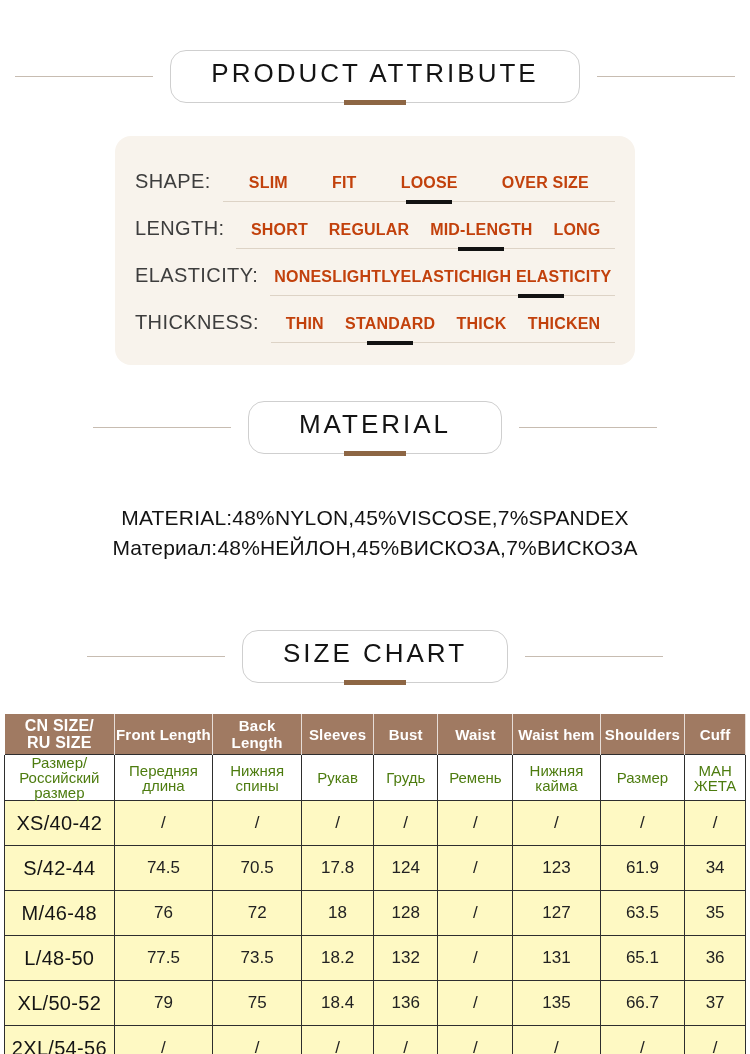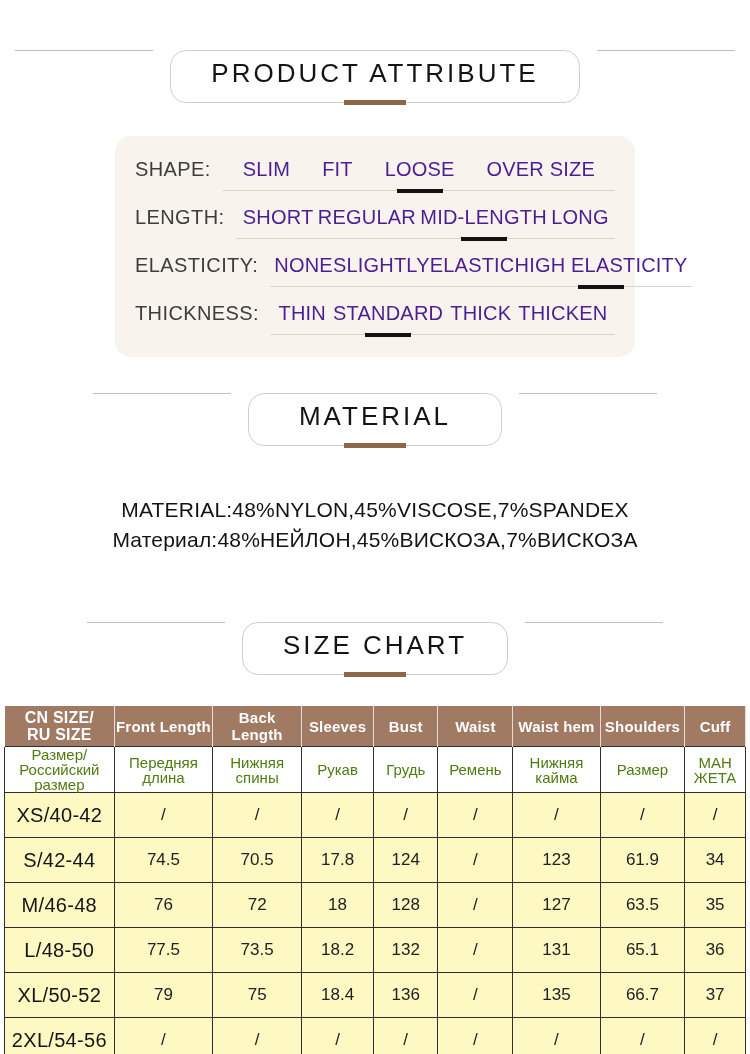--- a/index.html
+++ b/index.html
@@ -4,43 +4,43 @@
 <style>
   html,body{margin:0;padding:0}
   body{
     width:750px;height:1054px;background:#ffffff;overflow:hidden;
     font-family:"Liberation Sans", sans-serif;color:#151515;
     -webkit-font-smoothing:antialiased;
   }
   .page{width:750px;height:1054px;position:relative}
 
   
-  .section-header{display:flex;align-items:flex-start;justify-content:center;gap:17px}
+  .section-header{display:flex;align-items:center;justify-content:center;gap:17px}
   .sh-top{padding-top:50px}
   .hline{width:138px;height:1px;background:#c7bcb1}
   .hbox{
     position:relative;border:1px solid #cfcfcf;border-radius:16px;background:#fff;
     min-width:254px;padding:7px 40px 13px;text-align:center;box-sizing:border-box;
   }
   .ttl{font-size:26px;font-weight:500;letter-spacing:3px;color:#141414;white-space:nowrap}
   .hbar{position:absolute;left:50%;transform:translateX(-50%);bottom:-3px;width:62px;height:5px;background:#8d6644}
 
   
   .panel{
     width:520px;margin:33px auto 0;background:#f8f3ec;border-radius:16px;
     padding:18px 20px 22px 20px;box-sizing:border-box;
   }
   .arow{display:flex;align-items:baseline;margin-top:15px}
-  .arow:first-child{margin-top:4px}
+  .arow:first-child{margin-top:16px}
   .albl{font-size:20px;color:#3d3d3d;letter-spacing:.4px;white-space:nowrap;margin-right:12px}
   .opts{
     flex:1;display:flex;align-items:baseline;justify-content:space-around;
     padding:0 4px 9px 4px;border-bottom:1px solid #ddd3c6;
   }
-  .opt{position:relative;font-size:20px;font-weight:400;letter-spacing:.2px;color:#4c1d95;white-space:nowrap}
+  .opt{position:relative;font-size:16px;font-weight:700;letter-spacing:.2px;color:#c2410c;white-space:nowrap}
   .opt.selected::after{
     content:"";position:absolute;left:50%;transform:translateX(-50%);
     bottom:-12px;width:46px;height:4px;background:#121212;
   }
 
   
   .mat-header{margin-top:36px}
   .material-text{margin-top:49px;text-align:center}
   .mline{font-size:21px;font-weight:500;line-height:30px;letter-spacing:.2px;color:#131313}
 

